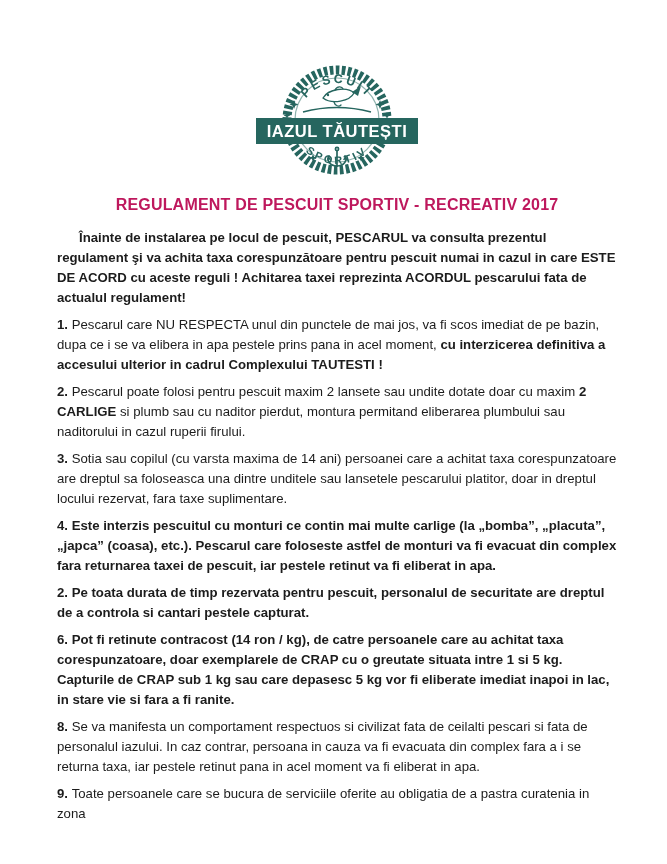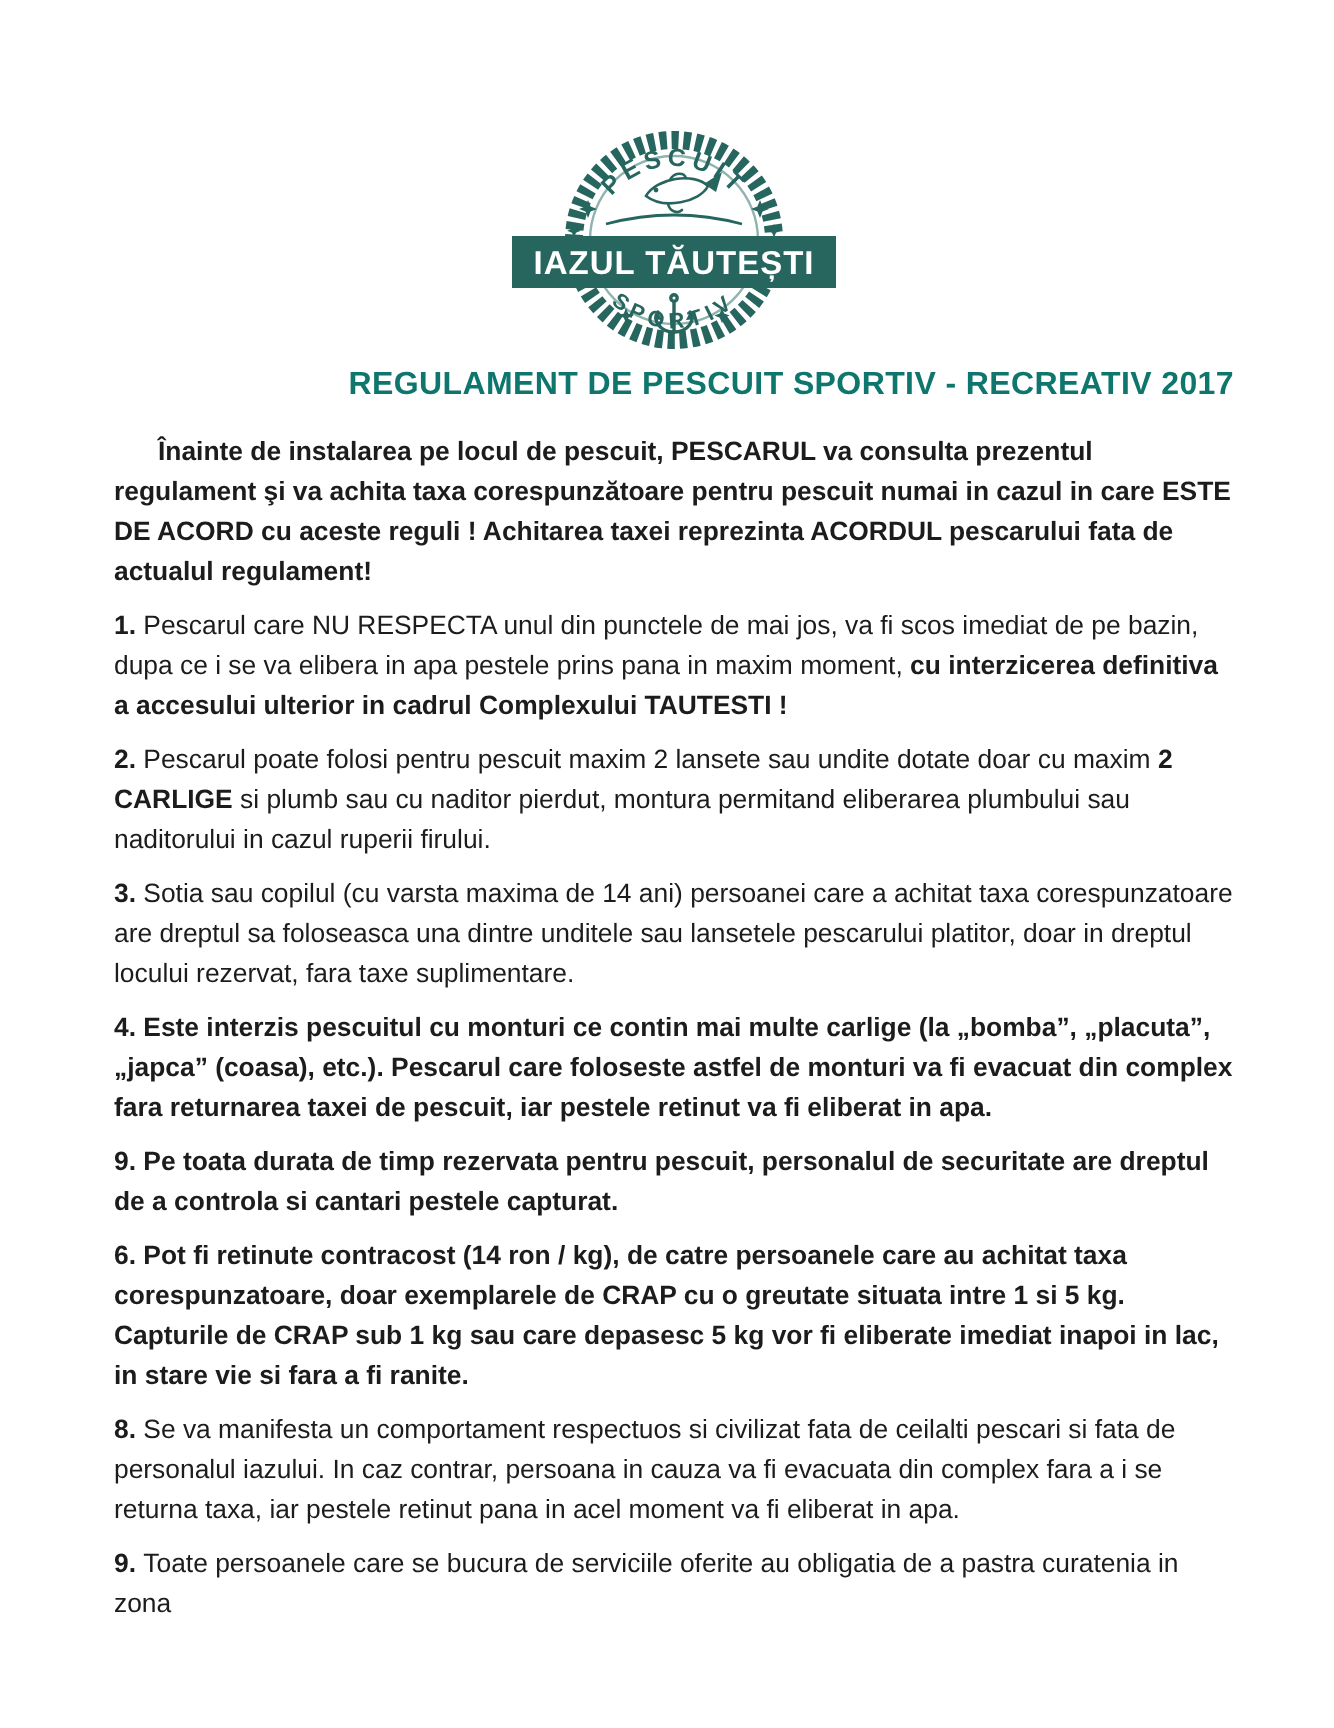--- a/index.html
+++ b/index.html
@@ -7,26 +7,26 @@
     width:667px;height:864px;
     background:#ffffff;
     font-family:"Liberation Sans",sans-serif;
     color:#1c1c1c;
     overflow:hidden;
   }
   .page{width:667px;height:864px;box-sizing:border-box;padding:0 50px 0 57px;}
   .logo-wrap{text-align:center;padding-top:56px;height:124px;}
   .logo-wrap svg{display:block;margin:0 auto;}
   h1.doc-title{
-    margin:4px 0 14px 0;
+    margin:16px 0 14px 0;
     font-size:16px;
     font-weight:700;
-    text-align:right;
+    text-align:center;
     letter-spacing:0.2px;
-    color:#0f766e;
+    color:#be185d;
   }
   .paragraphs p{
     margin:0 0 7px 0;
     font-size:13.2px;
     line-height:20px;
     color:#1c1c1c;
   }
   .paragraphs p.indent{text-indent:22px;}
   .paragraphs b{font-weight:700;}
   .logo-rope{fill:none;stroke-linecap:butt;}
@@ -84,23 +84,23 @@
       <text font-family="Liberation Sans, sans-serif" font-size="11" font-weight="bold" fill="#26665f" letter-spacing="3">
         <textPath href="#bottomArc" startOffset="50%" text-anchor="middle">SPORTIV</textPath>
       </text>
     </svg>
   </div>
 
   <h1 class="doc-title">REGULAMENT DE PESCUIT SPORTIV - RECREATIV 2017</h1>
 
   <div class="paragraphs">
       <p class="indent"><b>Înainte de instalarea pe locul de pescuit, PESCARUL va consulta prezentul regulament şi va achita taxa corespunzătoare pentru pescuit numai in cazul in care ESTE DE ACORD cu aceste reguli ! Achitarea taxei reprezinta ACORDUL pescarului fata de actualul regulament!</b></p>
-      <p><b>1. </b><span>Pescarul care NU RESPECTA unul din punctele de mai jos, va fi scos imediat de pe bazin, dupa ce i se va elibera in apa pestele prins pana in maxim moment, </span><b>cu interzicerea definitiva a accesului ulterior in cadrul Complexului TAUTESTI !</b></p>
+      <p><b>1. </b><span>Pescarul care NU RESPECTA unul din punctele de mai jos, va fi scos imediat de pe bazin, dupa ce i se va elibera in apa pestele prins pana in acel moment, </span><b>cu interzicerea definitiva a accesului ulterior in cadrul Complexului TAUTESTI !</b></p>
       <p><b>2. </b><span>Pescarul poate folosi pentru pescuit maxim 2 lansete sau undite dotate doar cu maxim </span><b>2 CARLIGE</b><span> si plumb sau cu naditor pierdut, montura permitand eliberarea plumbului sau naditorului in cazul ruperii firului.</span></p>
       <p><b>3. </b><span> Sotia sau copilul (cu varsta maxima de 14 ani) persoanei care a achitat taxa corespunzatoare are dreptul sa foloseasca una dintre unditele sau lansetele pescarului platitor, doar in dreptul locului rezervat, fara taxe suplimentare.</span></p>
       <p><b>4. Este interzis pescuitul cu monturi ce contin mai multe carlige (la „bomba”, „placuta”, „japca” (coasa), etc.). Pescarul care foloseste astfel de monturi va fi evacuat din complex fara returnarea taxei de pescuit, iar pestele retinut va fi eliberat in apa.</b></p>
-      <p><b>9. Pe toata durata de timp rezervata pentru pescuit, personalul de securitate are dreptul de a controla si cantari pestele capturat.</b></p>
+      <p><b>2. Pe toata durata de timp rezervata pentru pescuit, personalul de securitate are dreptul de a controla si cantari pestele capturat.</b></p>
       <p><b>6. Pot fi retinute contracost (14 ron / kg), de catre persoanele care au achitat taxa corespunzatoare, doar exemplarele de CRAP cu o greutate situata intre 1 si 5 kg. Capturile de CRAP sub 1 kg sau care depasesc 5 kg vor fi eliberate imediat inapoi in lac, in stare vie si fara a fi ranite.</b></p>
       <p><b>8. </b><span>Se va manifesta un comportament respectuos si civilizat fata de ceilalti pescari si fata de personalul iazului. In caz contrar, persoana in cauza va fi evacuata din complex fara a i se returna taxa, iar pestele retinut pana in acel moment va fi eliberat in apa.</span></p>
       <p><b>9. </b><span>Toate persoanele care se bucura de serviciile oferite au obligatia de a pastra curatenia in zona</span></p>
     </div>
 
 </div>
 
 </body></html>

